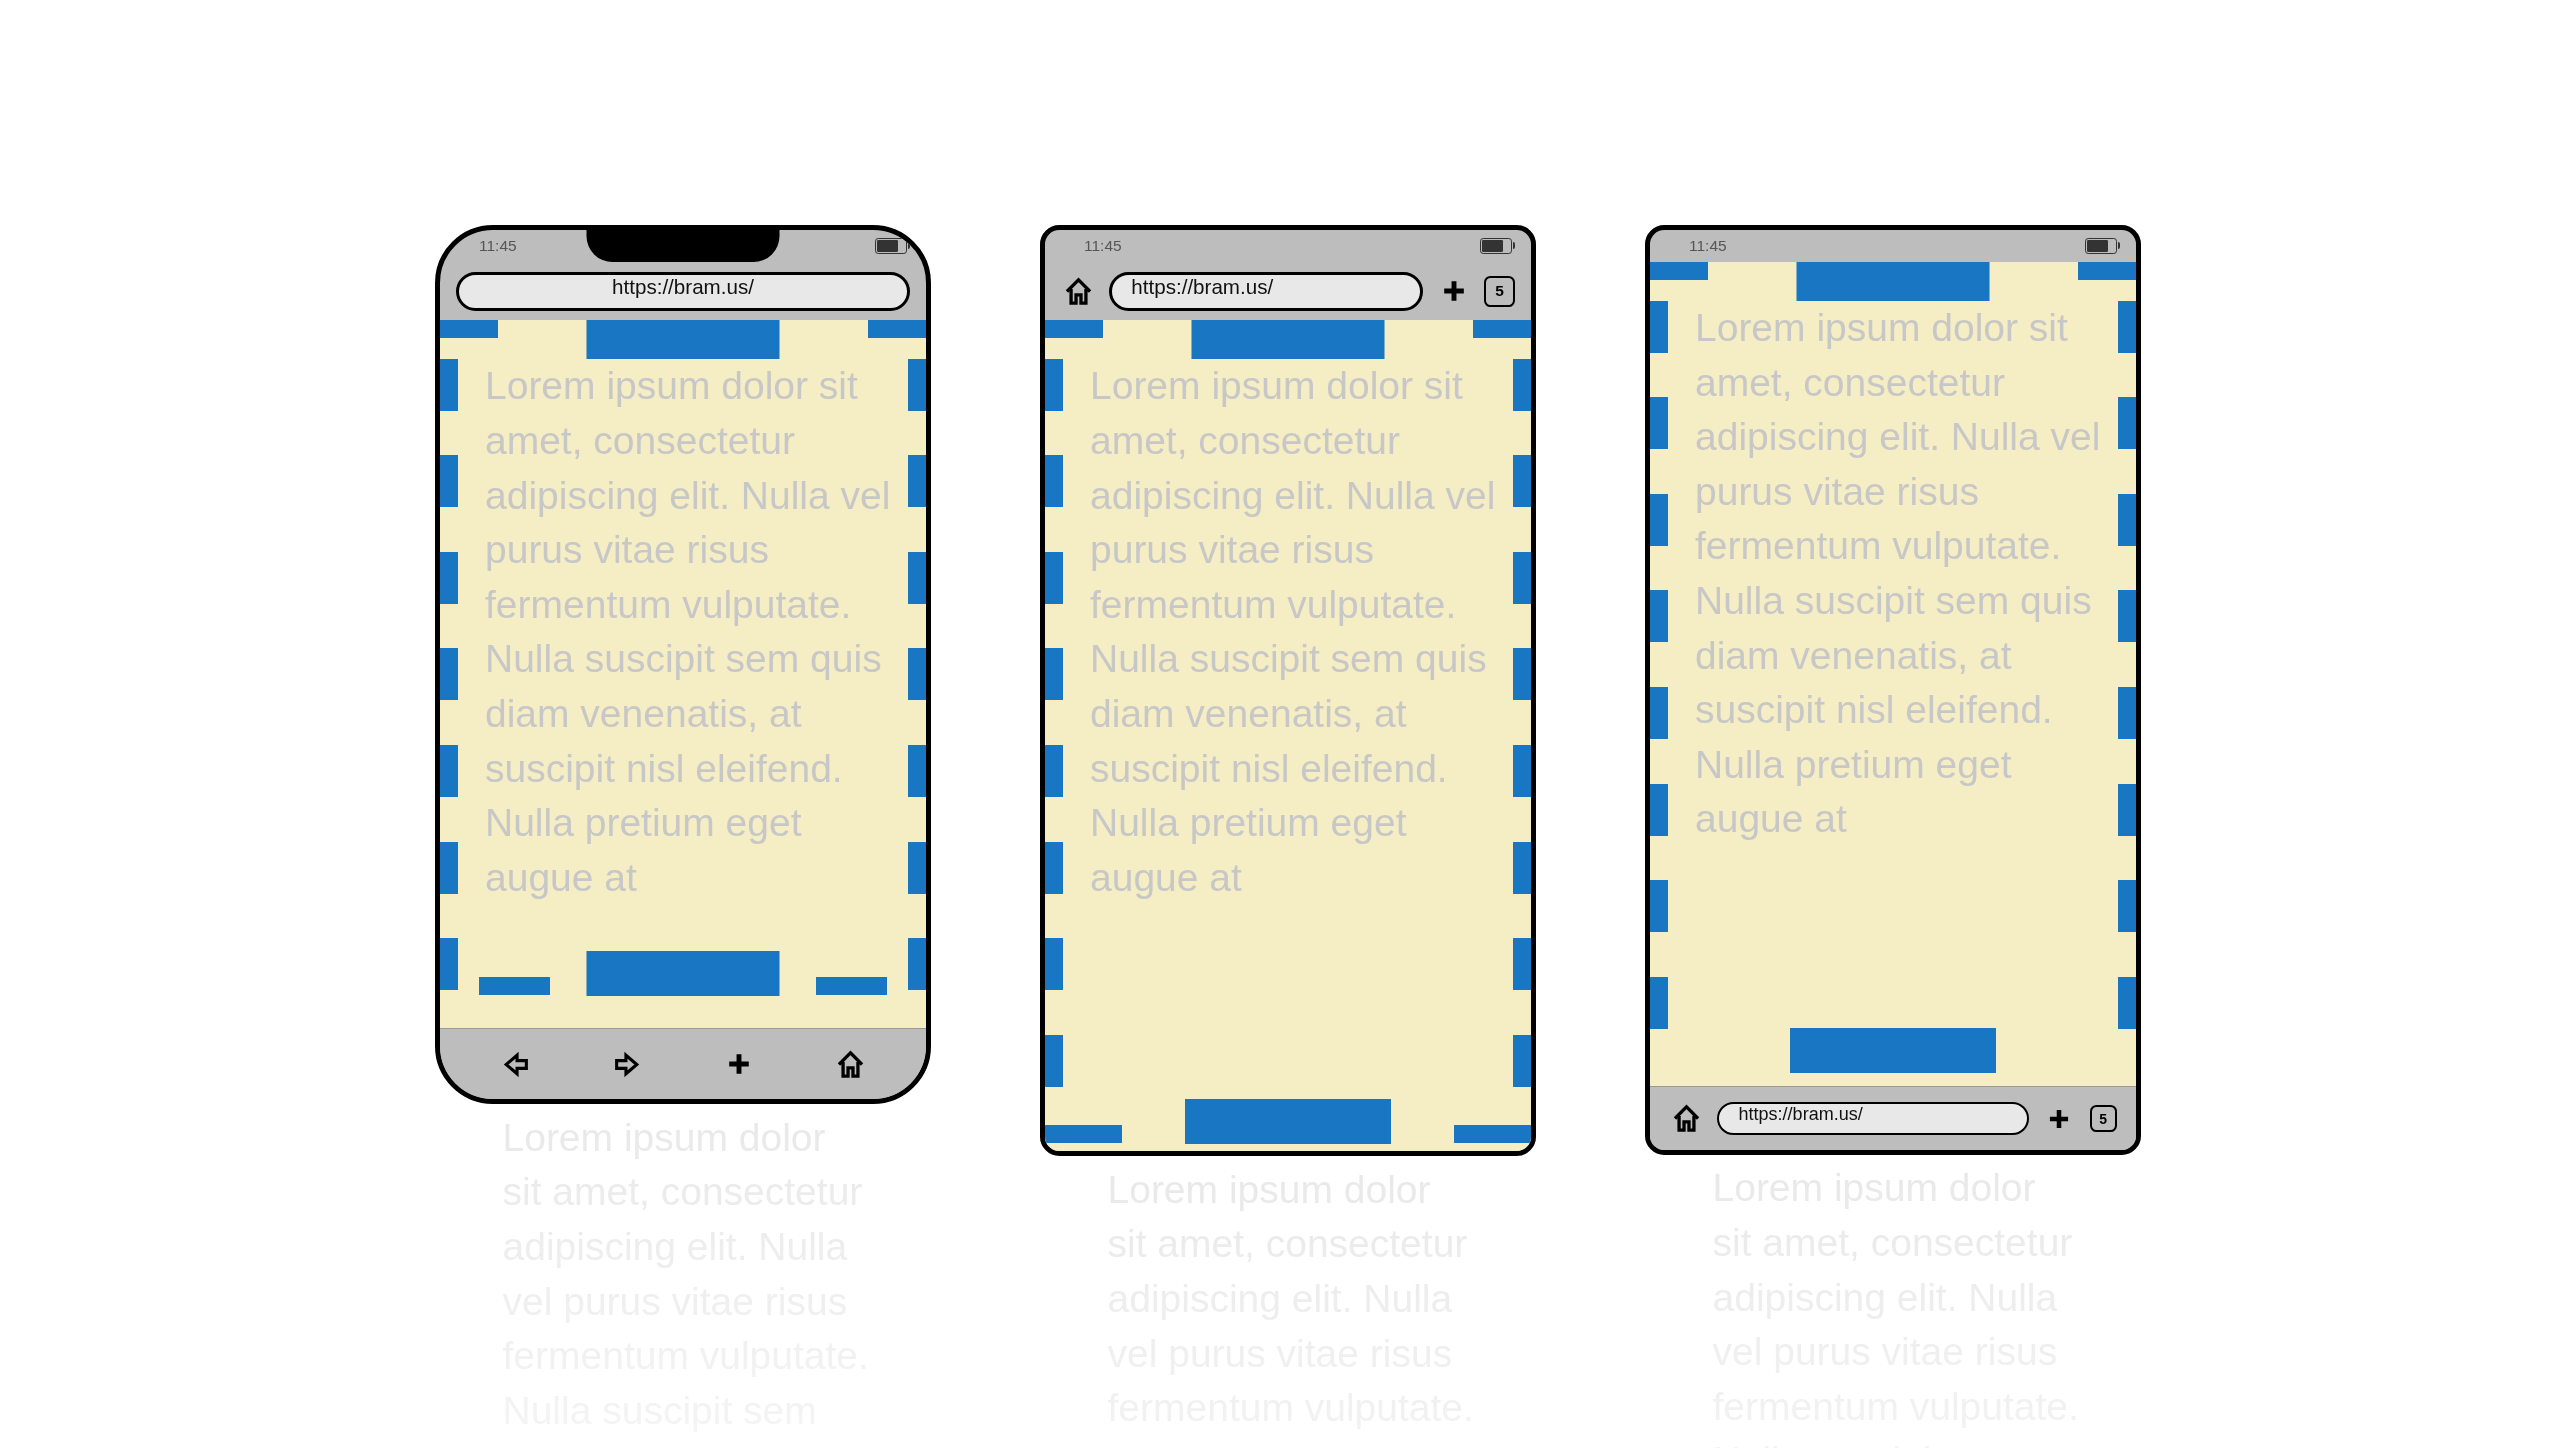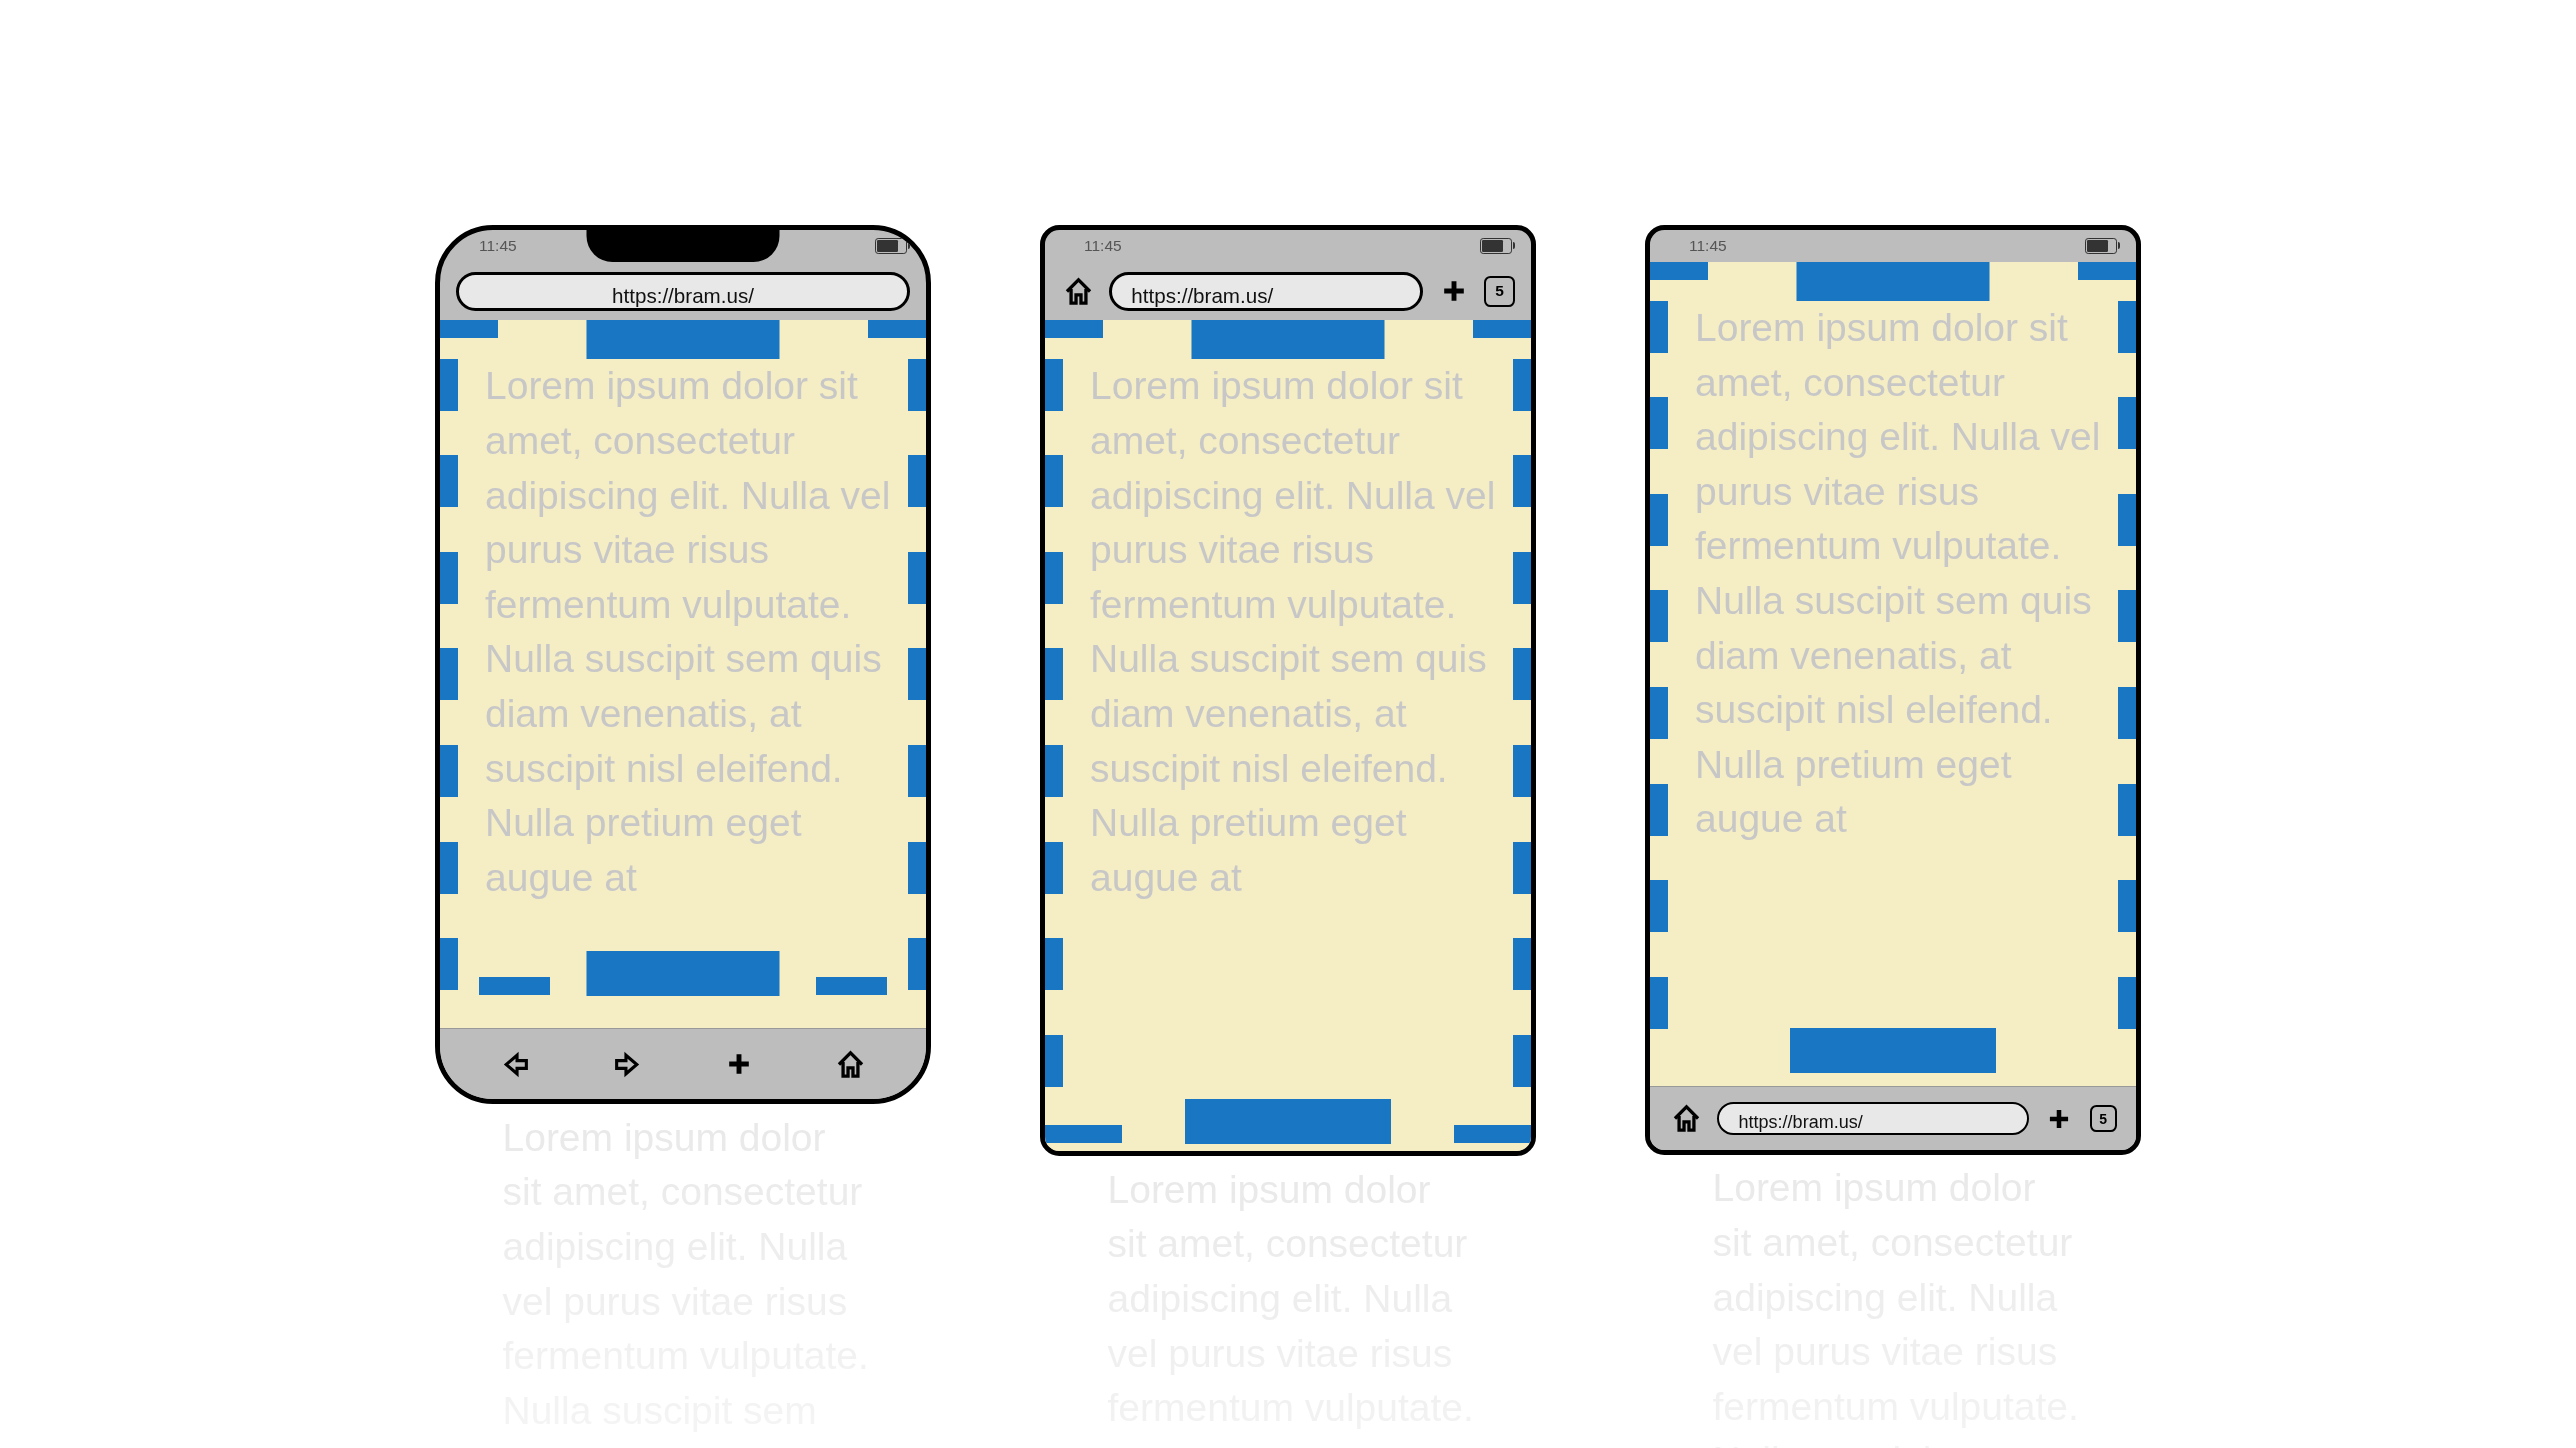--- a/index.html
+++ b/index.html
@@ -93,21 +93,21 @@
   gap: 13px;
 }
 
 .url-bar {
   flex: 1;
   height: 39px;
   border: 3.2px solid #000;
   border-radius: 26px;
   background: #e8e8e8;
   display: flex;
-  align-items: flex-end;
+  align-items: flex-start;
   justify-content: center;
   font-size: 20.6px;
   color: #111;
 }
 
 .url-bar.left-align { justify-content: flex-start; padding-left: 19.3px; }
 
 .icon-btn {
   width: 35px;
   height: 35px;

